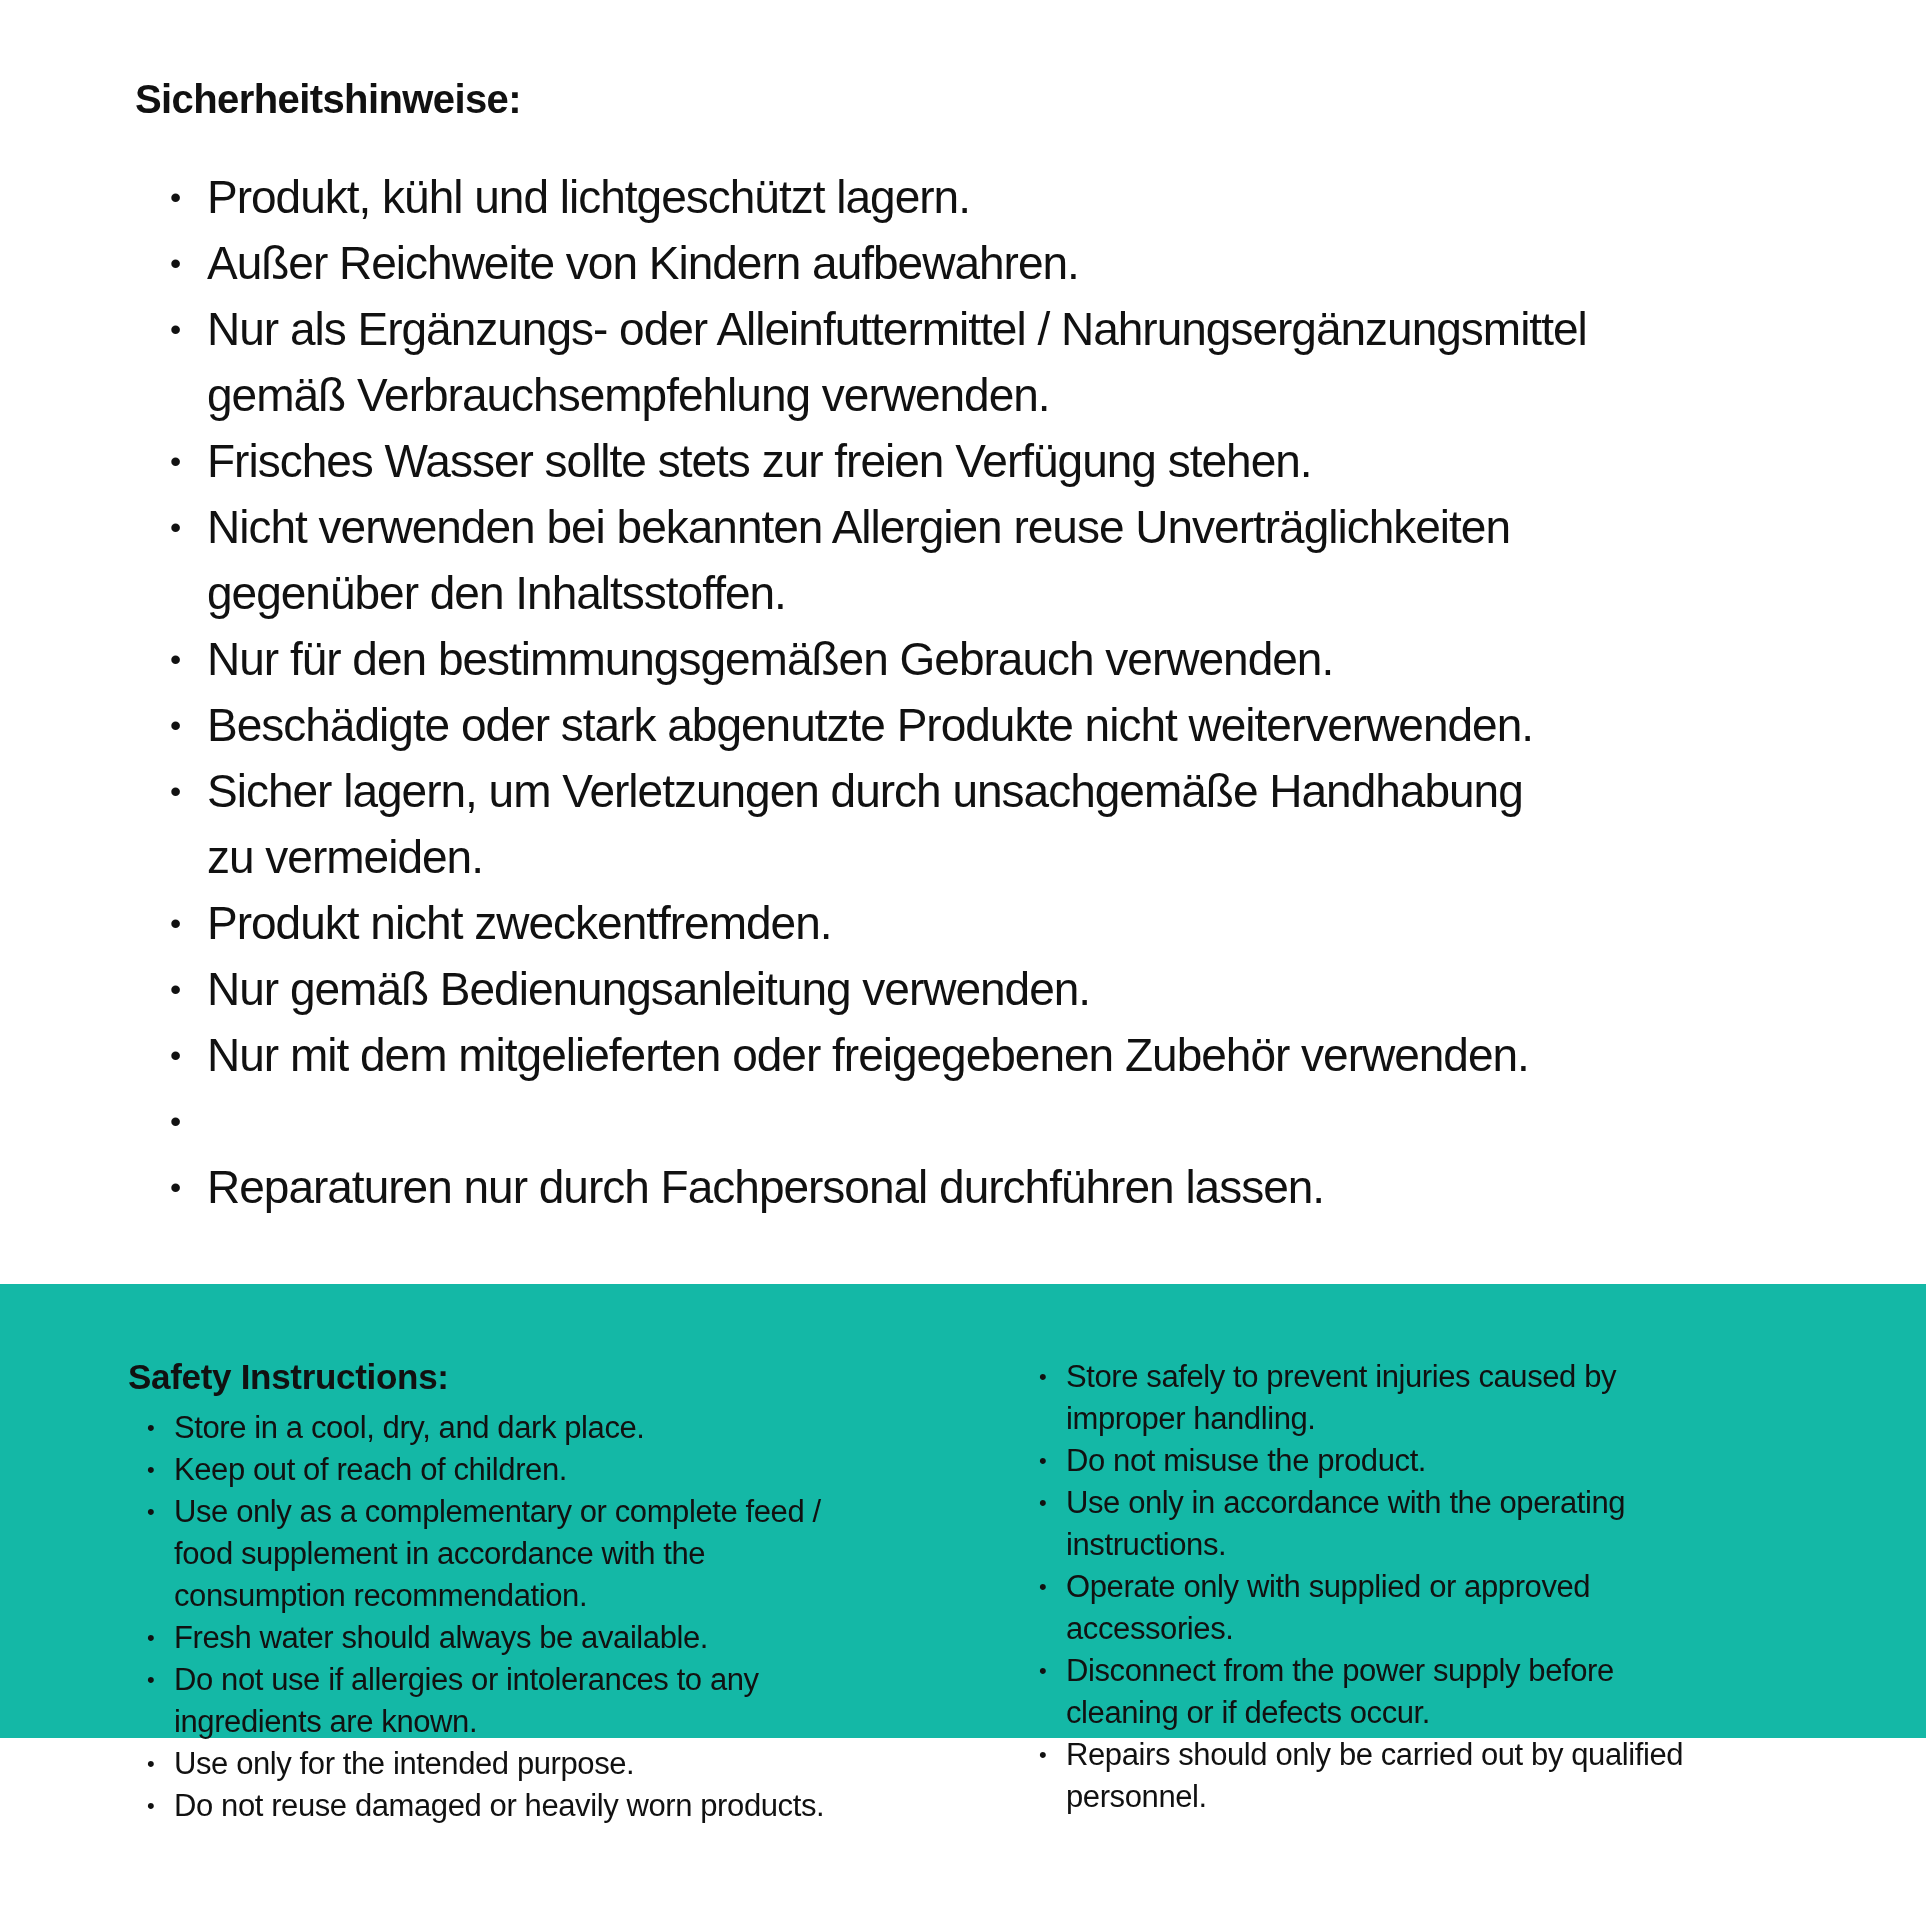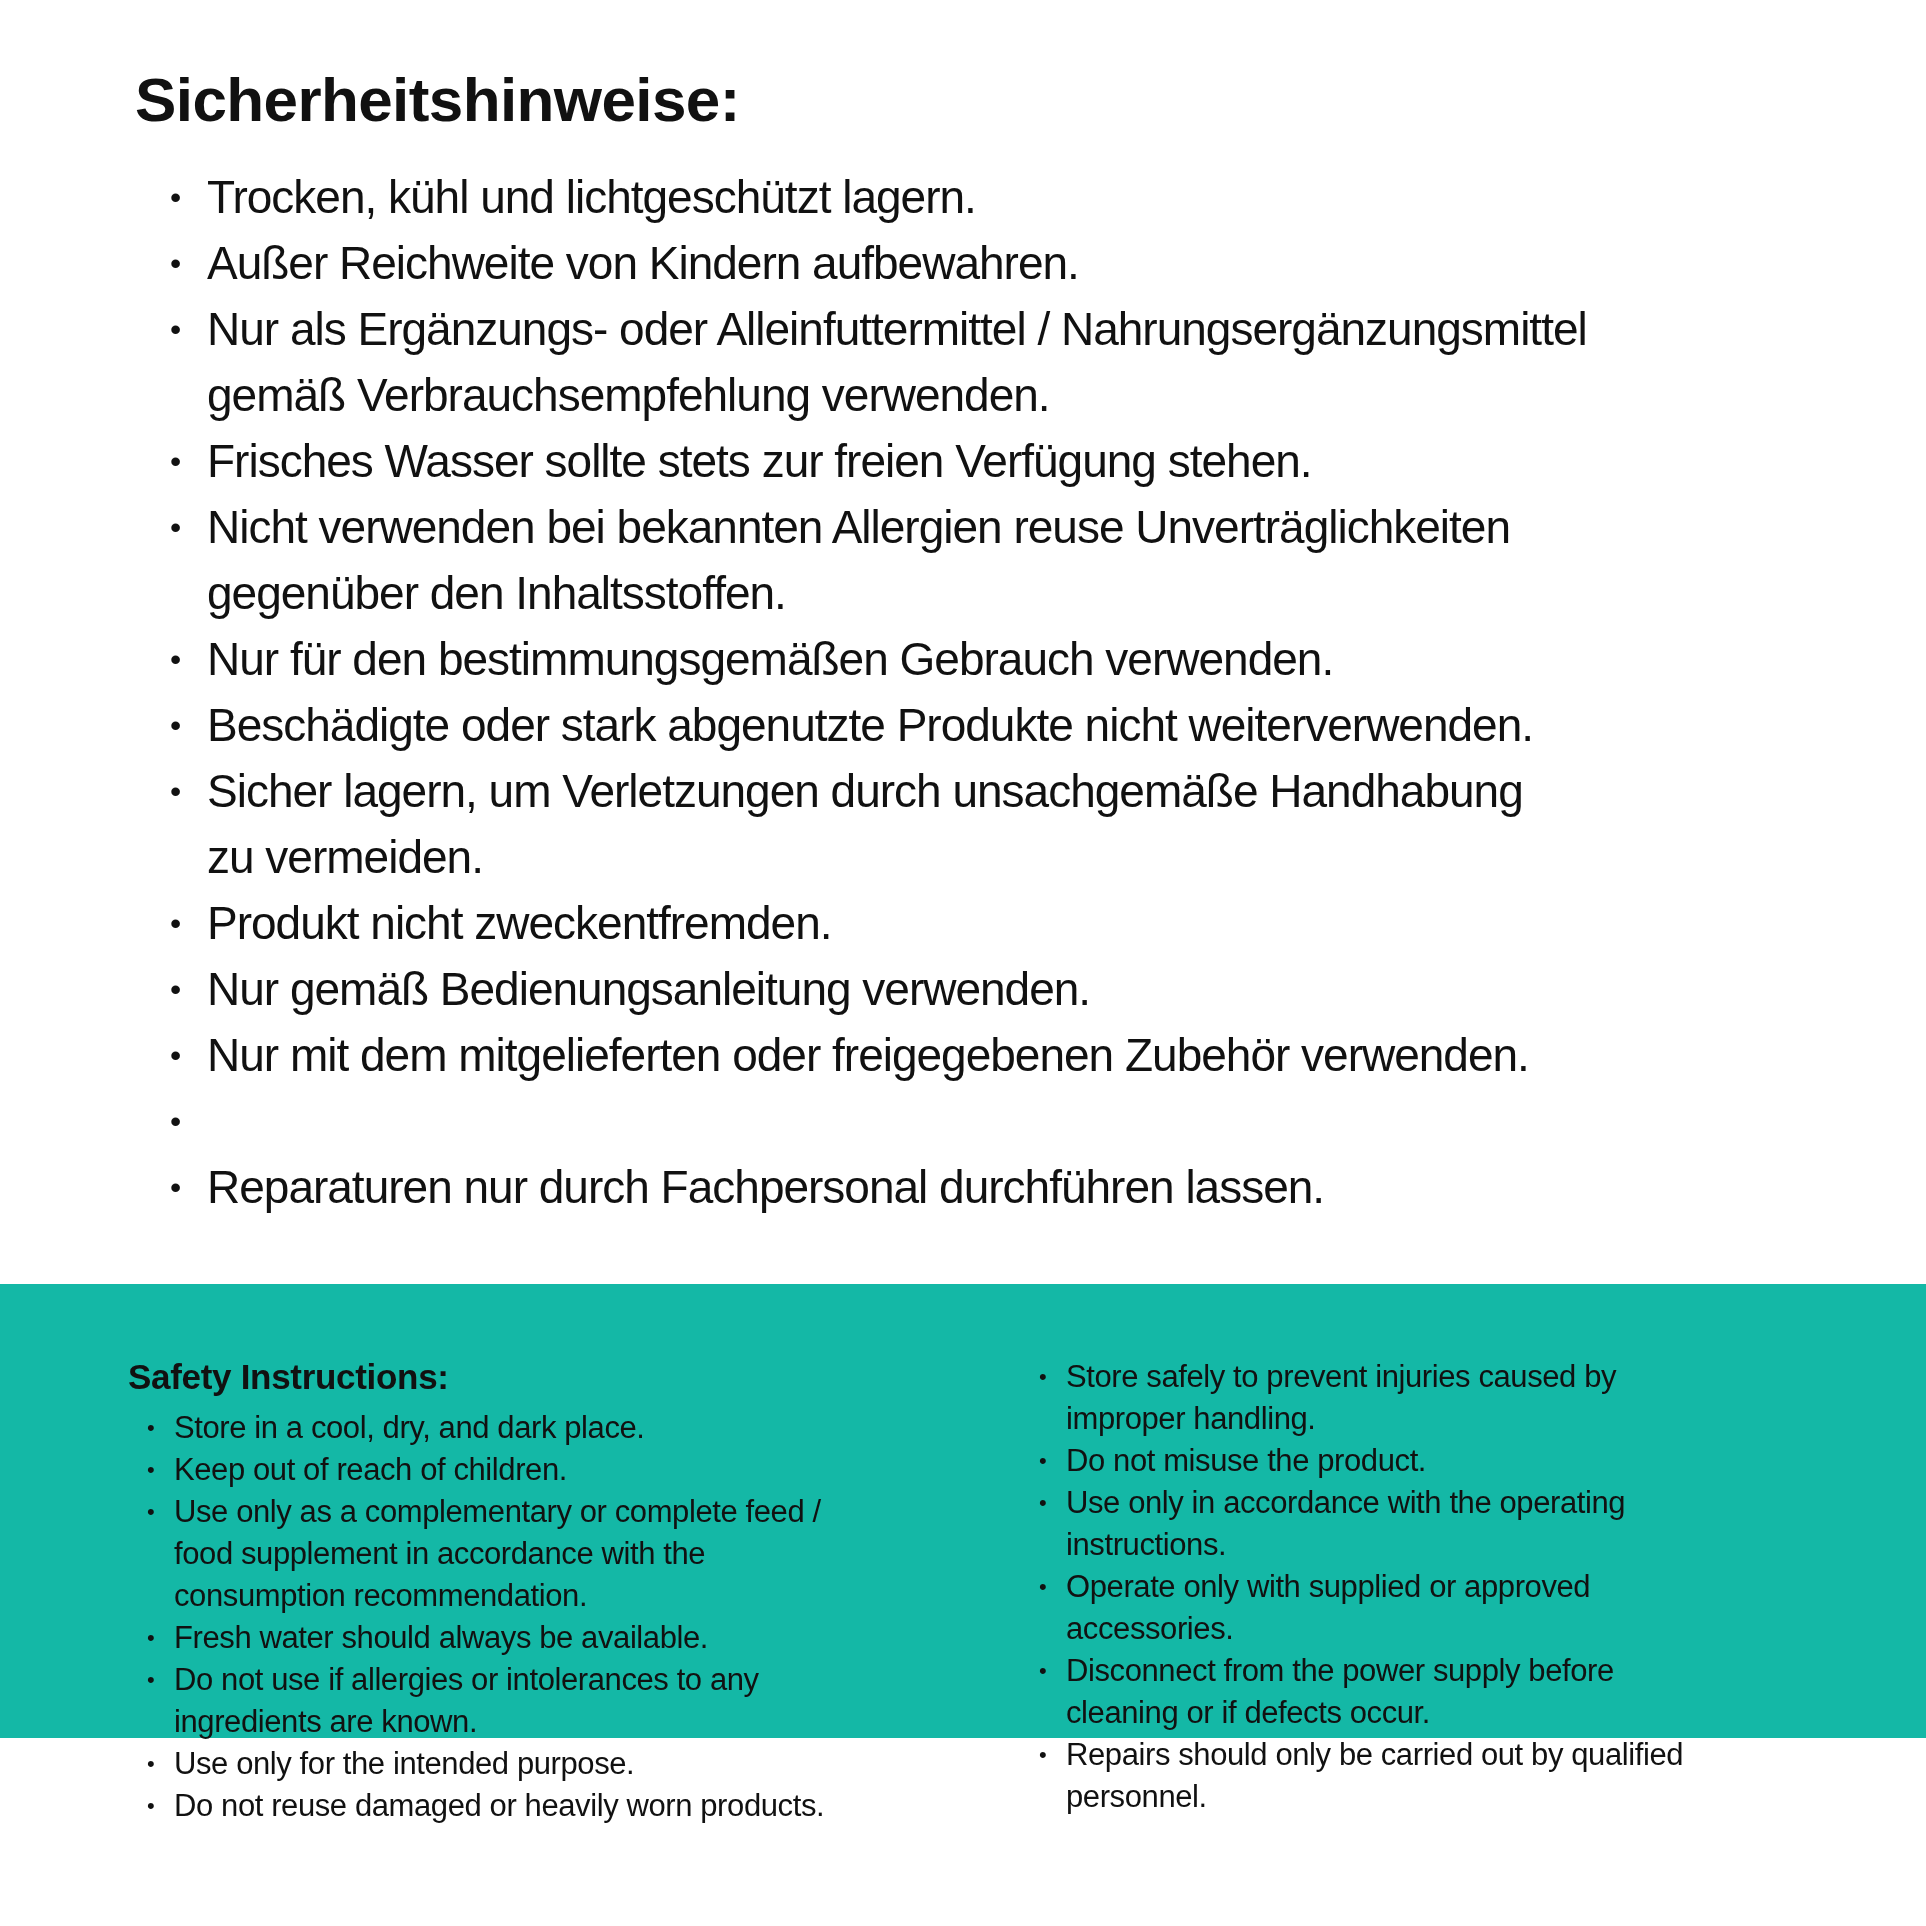--- a/index.html
+++ b/index.html
@@ -15,21 +15,21 @@
 
   
   .section-de {
     box-sizing: border-box;
     height: 1284px;
     background: #ffffff;
     padding: 61px 96px 0 135px;
   }
   .de-title {
     margin: 0 0 26px 0;
-    font-size: 62px;
+    font-size: 40px;
     line-height: 77px;
     font-weight: 700;
     letter-spacing: -0.6px;
   }
   .list { list-style: none; margin: 0; padding: 0; }
   .item { display: flex; align-items: flex-start; }
   .item .btxt { white-space: pre-line; }
 
   .de-list { font-size: 46px; line-height: 66px; letter-spacing: -1px; }
   .de-list .item { padding-left: 35px; }
@@ -67,21 +67,21 @@
   }
 </style>
 </head>
 <body>
 
 <div class="section-de">
   <h1 class="de-title">Sicherheitshinweise:</h1>
   <ul class="list de-list">
     <li class="item">
       <span class="bdot">•</span>
-      <span class="btxt">Trocken, kühl und lichtgeschützt lagern.</span>
+      <span class="btxt">Produkt, kühl und lichtgeschützt lagern.</span>
     </li>
     <li class="item">
       <span class="bdot">•</span>
       <span class="btxt">Außer Reichweite von Kindern aufbewahren.</span>
     </li>
     <li class="item">
       <span class="bdot">•</span>
       <span class="btxt">Nur als Ergänzungs- oder Alleinfuttermittel / Nahrungsergänzungsmittel
 gemäß Verbrauchsempfehlung verwenden.</span>
     </li>

